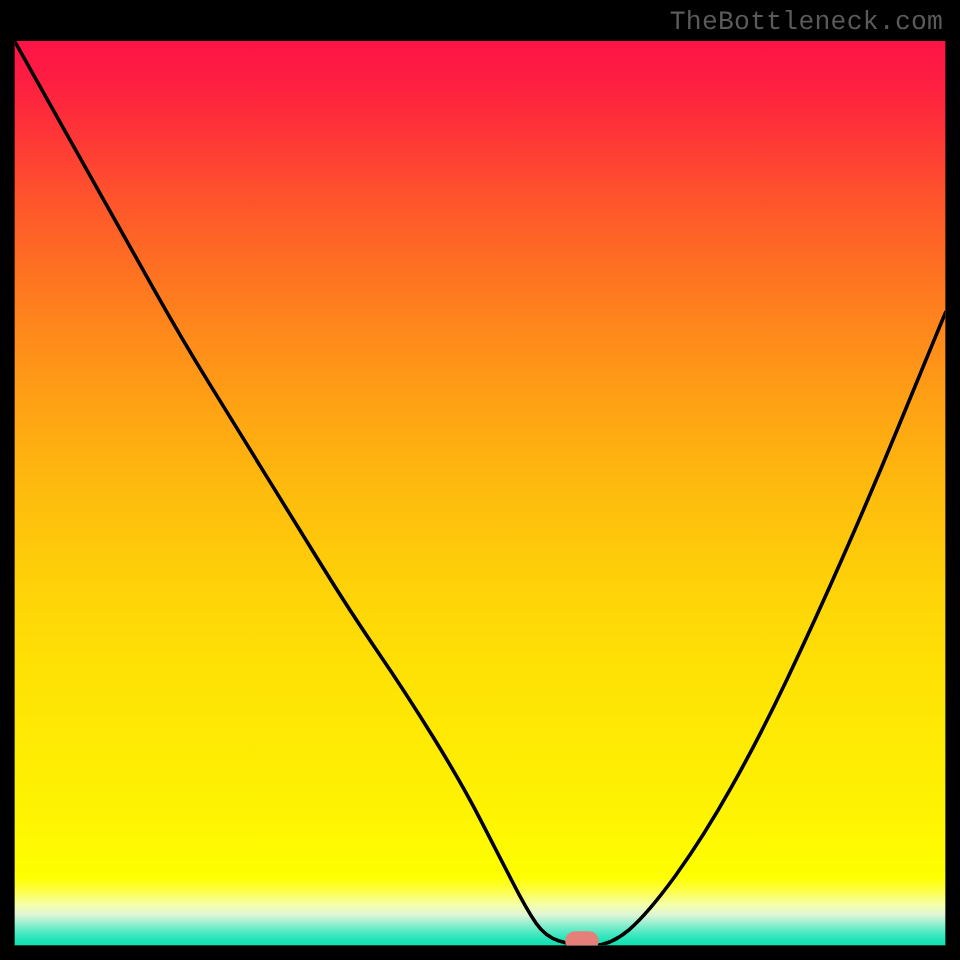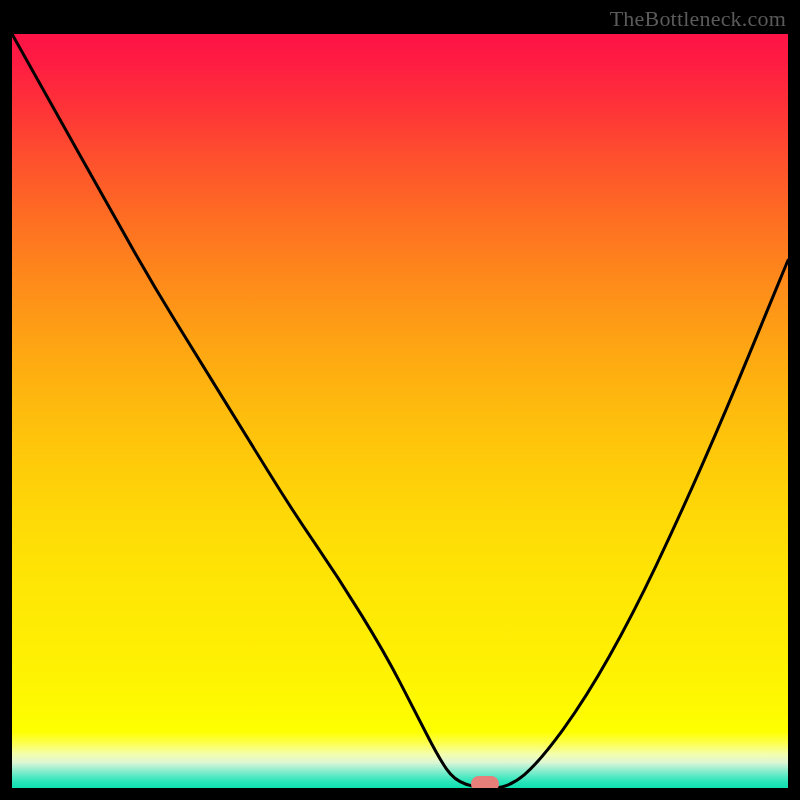--- a/index.html
+++ b/index.html
@@ -14,21 +14,21 @@
     width: 800px;
     height: 800px;
     background: #000;
     position: relative;
   }
   .watermark {
     position: absolute;
     top: 6px;
     right: 14px;
     color: #5a5a5a;
-    font-family: Liberation Serif, serif;
+    font-family: Liberation Mono, monospace;
     font-size: 22px;
     font-weight: 500;
     letter-spacing: 0.2px;
     z-index: 10;
   }
   .plot-area {
     position: absolute;
     left: 12px;
     top: 34px;
     width: 776px;

